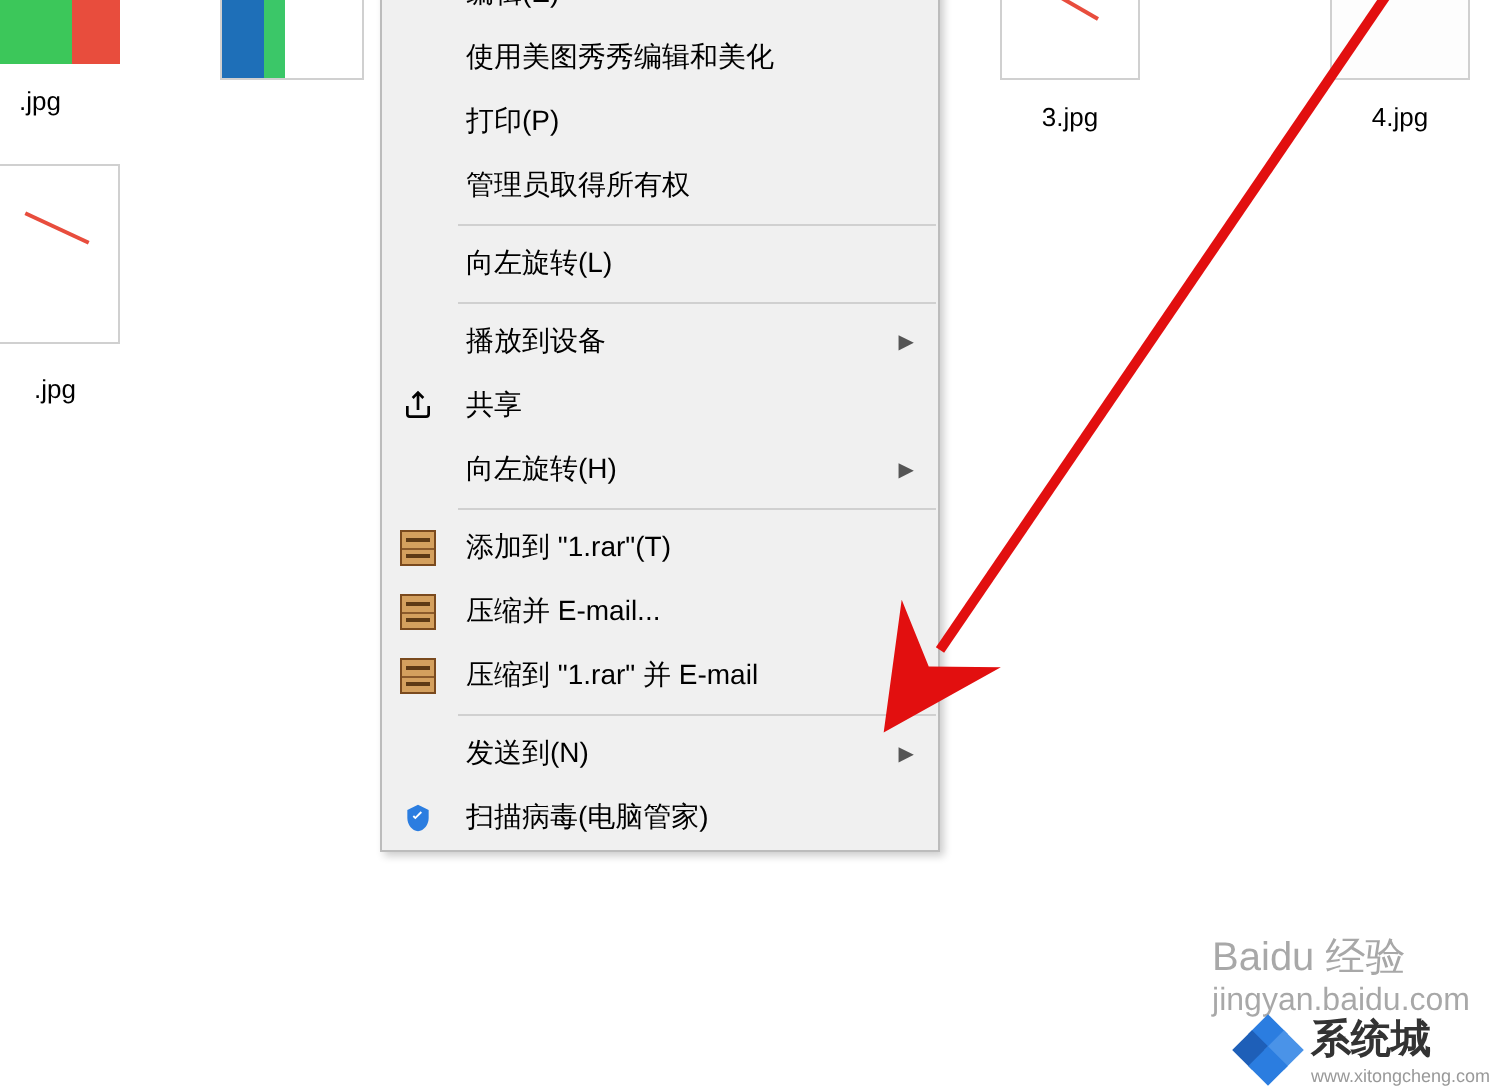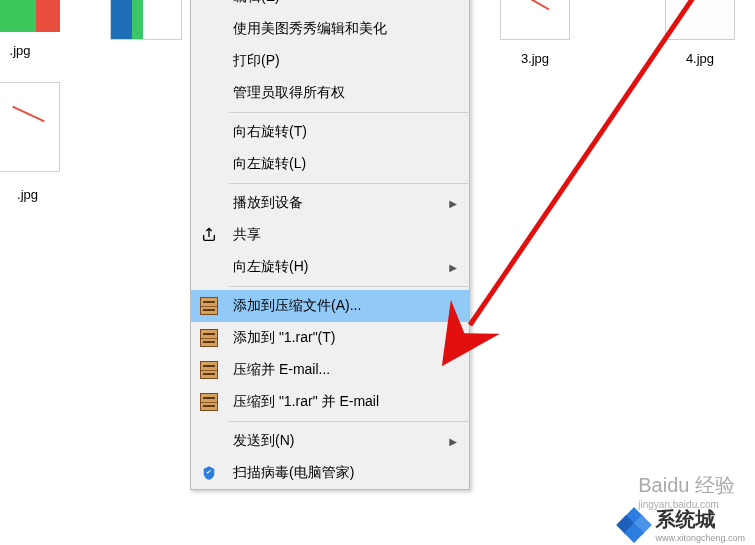--- a/index.html
+++ b/index.html
@@ -142,21 +142,21 @@
     .watermark-baidu {
       position: absolute;
       right: 20px;
       bottom: 35px;
       color: #404040;
       font-size: 20px;
       opacity: 0.45;
       font-family: Arial;
     }
     .watermark-baidu .sub {
-      font-size: 10px;
+      font-size: 16px;
       display: block;
     }
     .logo-corner {
       position: absolute;
       right: 10px;
       bottom: 2px;
       display: flex;
       align-items: center;
       gap: 6px;
     }
@@ -217,49 +217,40 @@
       <span>使用美图秀秀编辑和美化</span>
     </div>
   <div class="menu-item">
       <span>打印(P)</span>
     </div>
   <div class="menu-item">
       <span>管理员取得所有权</span>
     </div>
   <div class="menu-separator"></div>
   <div class="menu-item">
-      <span>向右旋转(T)</span>
-    </div>
-  <div class="menu-item">
       <span>向左旋转(L)</span>
     </div>
   <div class="menu-separator"></div>
   <div class="menu-item">
     <span>播放到设备</span>
     <span class="submenu-arrow">▶</span>
   </div>
   <div class="menu-item">
     <span class="menu-icon share-icon">
       <svg viewBox="0 0 24 24" fill="none" stroke="#000" stroke-width="2">
           <path d="M4 12v6a2 2 0 002 2h12a2 2 0 002-2v-6M16 6l-4-4-4 4M12 2v13"></path>
         </svg>
     </span>
     <span>共享</span>
   </div>
   <div class="menu-item">
     <span>向左旋转(H)</span>
     <span class="submenu-arrow">▶</span>
   </div>
   <div class="menu-separator"></div>
-  <div class="menu-item highlighted">
-    <span class="menu-icon">
-        <span class="rar-icon"></span>
-      </span>
-    <span>添加到压缩文件(A)...</span>
-  </div>
   <div class="menu-item">
     <span class="menu-icon">
         <span class="rar-icon"></span>
       </span>
     <span>添加到 "1.rar"(T)</span>
   </div>
   <div class="menu-item">
     <span class="menu-icon">
         <span class="rar-icon"></span>
       </span>

